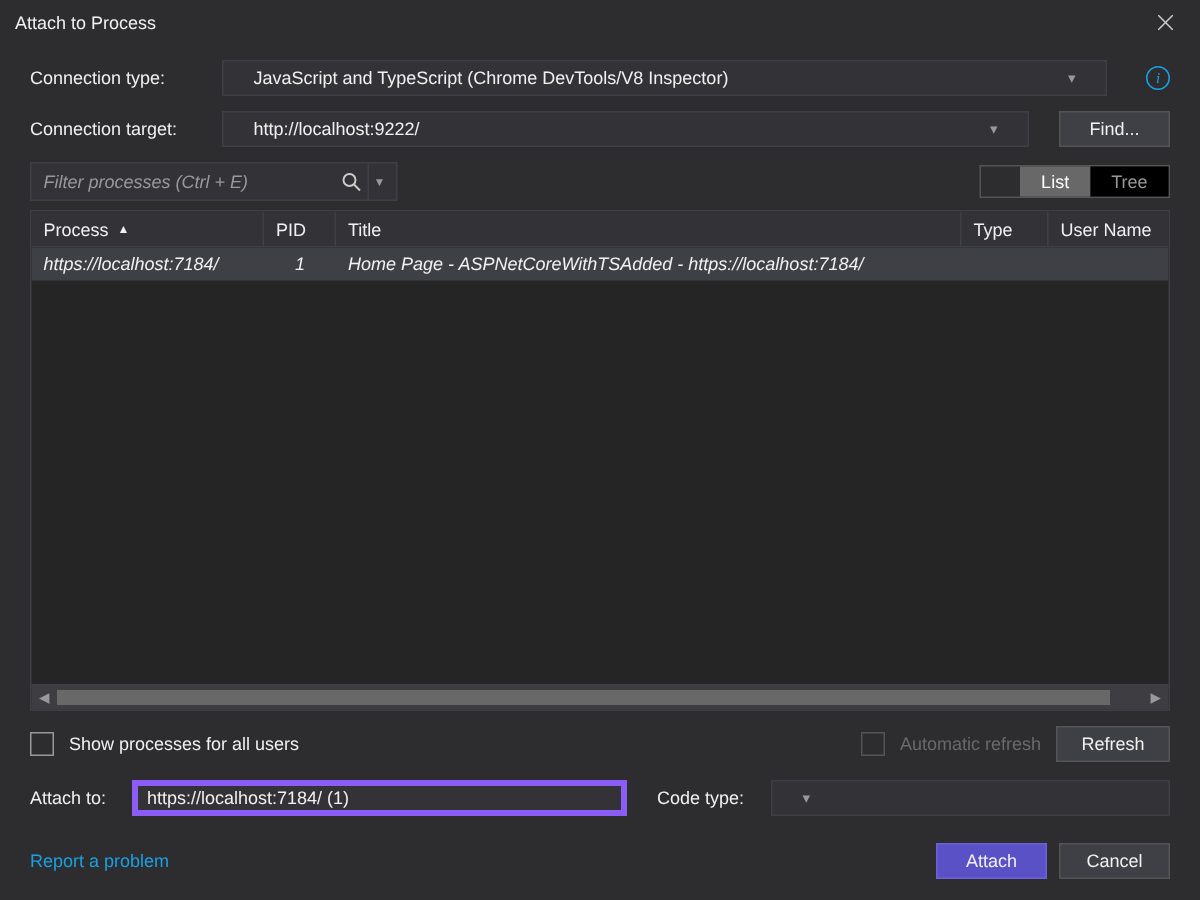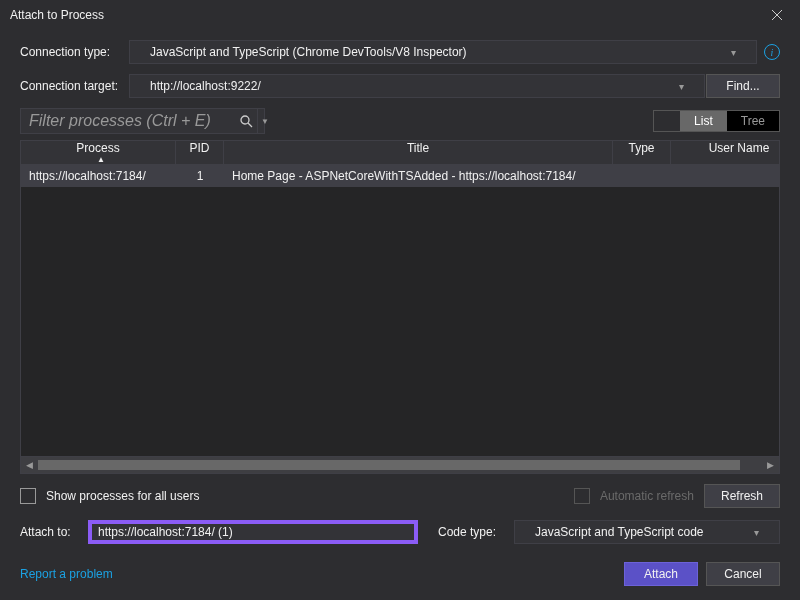--- a/index.html
+++ b/index.html
@@ -1,46 +1,46 @@
 <!DOCTYPE html>
 <html><head>
 <meta charset="utf-8">
 <style>
   * { box-sizing: border-box; margin: 0; padding: 0; font-family: "Segoe UI", Arial, sans-serif; }
   body { background: #2d2d30; color: #f1f1f1; width: 800px; height: 600px; overflow: hidden; font-size: 12px; }
   .titlebar { height: 30px; display: flex; align-items: center; padding: 0 8px 0 10px; background: #2d2d30; }
   .titlebar .title { flex: 1; font-size: 12px; color: #f1f1f1; }
   .close-btn { width: 30px; height: 30px; display: flex; align-items: center; justify-content: center; color: #ccc; cursor: pointer; }
   .content { padding: 10px 20px 14px 20px; display: flex; flex-direction: column; height: 570px; }
-  .row { display: flex; align-items: center; margin-bottom: 10px; gap: 1px; }
+  .row { display: flex; align-items: center; margin-bottom: 10px; gap: 20px; }
   .label { width: 108px; color: #f1f1f1; font-size: 12px; }
   .combo { flex: 1; background: #333337; border: 1px solid #3f3f46; height: 24px; display: flex; align-items: center; padding: 0 20px; position: relative; }
   .combo .text { flex: 1; color: #f1f1f1; white-space: nowrap; overflow: hidden; text-overflow: ellipsis; }
   .combo .chev { color: #999; font-size: 10px; }
   .info-icon { width: 16px; height: 16px; border: 1.5px solid #1ba1e2; border-radius: 50%; display: flex; align-items: center; justify-content: center; color: #1ba1e2; font-size: 10px; font-family: Georgia, serif; font-style: italic; margin-left: 6px; }
   .btn { background: #3f3f46; border: 1px solid #555; color: #f1f1f1; height: 24px; padding: 0 16px; display: flex; align-items: center; justify-content: center; cursor: pointer; font-size: 12px; min-width: 64px; }
   .btn.primary { background: #5b51c7; border-color: #6c62d8; }
   .filter-row { display: flex; align-items: center; gap: 10px; margin-bottom: 6px; }
   .filter-box { width: 245px; height: 26px; background: #333337; border: 1px solid #3f3f46; display: flex; align-items: center; padding: 0 4px 0 8px; }
-  .filter-box input { flex: 1; background: transparent; border: none; color: #f1f1f1; font-size: 16px; outline: none; }
+  .filter-box input { flex: 1; background: transparent; border: none; color: #f1f1f1; font-size: 12px; outline: none; }
   .filter-box input::placeholder { color: #999; font-style: italic; }
   .filter-box .search-icon { color: #ccc; padding: 0 4px; }
   .filter-box .split-chev { color: #999; font-size: 8px; padding: 0 3px; border-left: 1px solid #3f3f46; height: 100%; display: flex; align-items: center; }
   .spacer { flex: 1; }
   .seg { display: flex; border: 1px solid #555; }
   .seg .seg-btn { padding: 3px 14px; background: #000000; color: #999; cursor: pointer; }
   .seg .seg-btn.active { background: #686868; color: #fff; margin-left: 26px; }
   .grid { border: 1px solid #3f3f46; background: #252526; flex: 1; display: flex; flex-direction: column; min-height: 0; }
   .ghead { display: flex; background: #333337; border-bottom: 1px solid #3f3f46; height: 24px; align-items: stretch; }
-  .ghead .col { display: flex; align-items: center; padding: 0 8px; color: #f1f1f1; border-right: 1px solid #3f3f46; font-size: 12px; position: relative; flex-direction: column; }
-  .ghead .col:last-child { border-right: none; margin-left: 28px; }
+  .ghead .col { display: flex; align-items: center; padding: 0 8px; color: #f1f1f1; border-right: 1px solid #3f3f46; font-size: 12px; position: relative; }
+  .ghead .col:last-child { border-right: none; }
   .sort-ind { margin-left: 6px; font-size: 8px; }
   .gbody { flex: 1; overflow: auto; }
   .grow { display: flex; height: 22px; align-items: center; }
-  .grow.selected { background: #3f3f46; }
+  .grow.selected { background: #3f3f46; font-style: italic; }
   .grow .cell { padding: 0 8px; color: #f1f1f1; overflow: hidden; white-space: nowrap; text-overflow: ellipsis; }
   .col-process { width: 155px; }
   .col-pid { width: 48px; text-align: center; }
   .col-title { flex: 1; }
   .col-type { width: 58px; }
   .col-user { width: 80px; }
   .hscroll { height: 17px; background: #3e3e42; display: flex; align-items: center; border-top: 1px solid #3f3f46; }
   .hscroll .arrow { width: 17px; height: 17px; display: flex; align-items: center; justify-content: center; color: #999; font-size: 9px; }
   .hscroll .track { flex: 1; height: 100%; position: relative; }
   .hscroll .thumb { position: absolute; left: 0; width: 97%; height: 10px; top: 3px; background: #686868; }
@@ -142,21 +142,20 @@
     <span class="chk disabled"></span>
     <span class="chk-label disabled">Automatic refresh</span>
     <div class="btn">Refresh</div>
   </div>
 
   <div class="attach-row">
     <div class="label" style="width:60px">Attach to:</div>
     <div class="textbox" style="width:330px">https://localhost:7184/ (1)</div>
     <div class="label" style="width:68px; margin-left:12px">Code type:</div>
     <div class="combo" style="flex:1">
-      <span class="text">JavaScript and TypeScript code</span>
       <span class="chev">▾</span>
     </div>
   </div>
 
   <div class="footer">
     <span class="link">Report a problem</span>
     <div class="btns">
       <div class="btn primary" style="min-width:74px">Attach</div>
       <div class="btn" style="min-width:74px">Cancel</div>
     </div>

